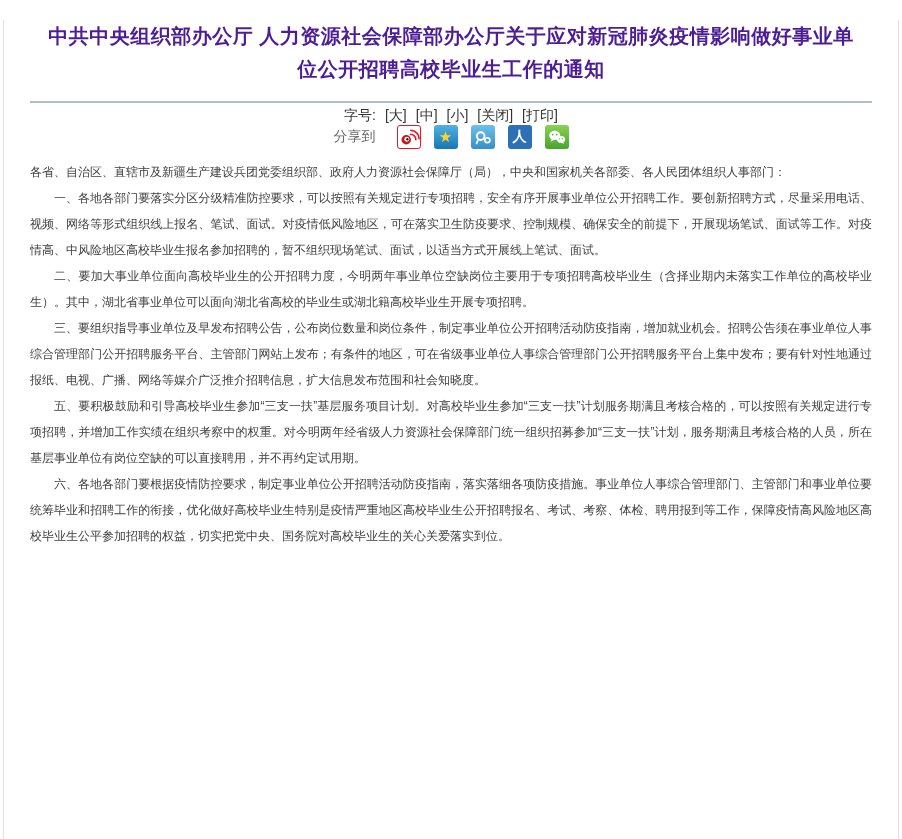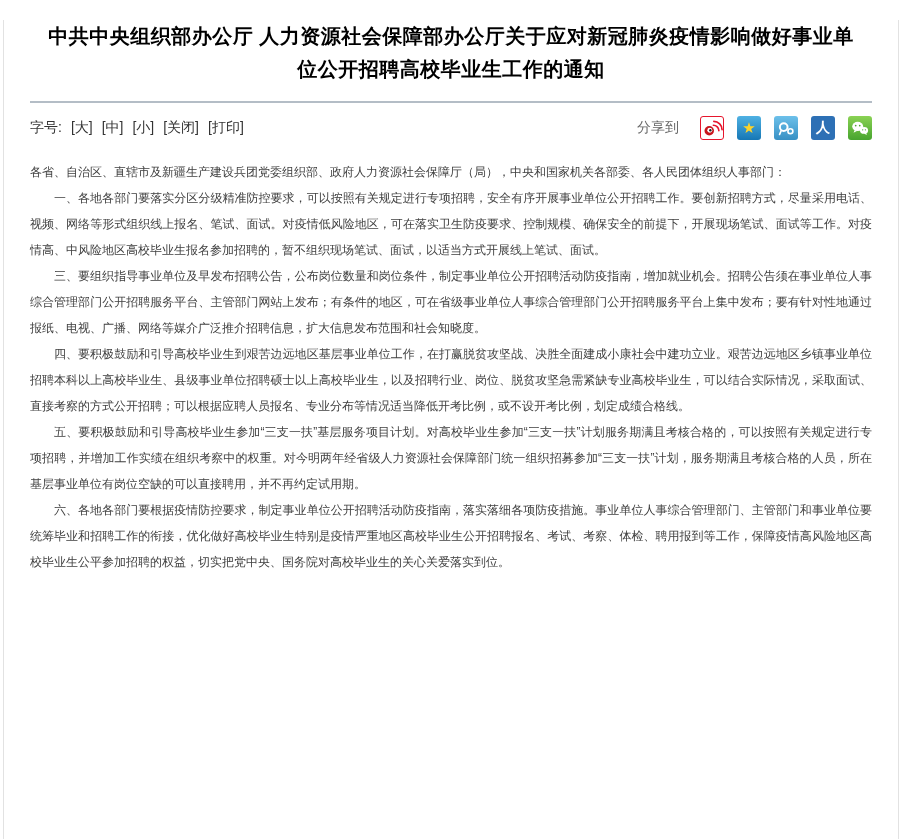--- a/index.html
+++ b/index.html
@@ -1,23 +1,23 @@
 <!DOCTYPE html>
 <html><head>
 <meta charset="utf-8">
 <style>
   * { margin:0; padding:0; box-sizing:border-box; }
   html,body { width:902px; height:839px; background:#ffffff; overflow:hidden;
     font-family:"Liberation Sans","DejaVu Sans",sans-serif; }
   .page { width:896px; height:836px; margin:0 3px 3px 3px; background:#fff;
     border:1px solid #e2e2e2; border-top:none; position:relative; }
-  .title { margin:20px 40px 0; text-align:center; color:#000000;
+  .title { margin:20px 40px 0; text-align:center; color:#4c1d95;
     font-size:20px; line-height:33px; font-weight:bold; letter-spacing:0.5px; }
   .divider { margin:15px 26px 0; border-top:2px solid #b4bdc6; height:0; }
-  .toolbar { margin:12px 26px 0; display:flex; justify-content:space-between; align-items:center; height:26px; }
+  .toolbar { margin:12px 26px 0; display:flex; justify-content:center; align-items:center; height:26px;flex-direction:column; }
   .toolbar-left { font-size:14px; color:#333; display:flex; align-items:center; gap:9px; }
   .toolbar-left a { color:#333; text-decoration:none; cursor:pointer; }
   .toolbar-right { display:flex; align-items:center; gap:13px; }
   .share-label { font-size:14px; color:#666; margin-right:8px; }
   .sicon { width:24px; height:24px; border-radius:3px; display:inline-flex;
     align-items:center; justify-content:center; cursor:pointer; overflow:hidden; }
   .sicon svg { display:block; }
   .sina { background:#fff; border:1px solid #e6162d; }
   .qzone { background:linear-gradient(#4fb1e3,#1677b5); color:#fdd32a; font-size:15px; }
   .tqq { background:linear-gradient(#6cc0ea,#3790c4); }
@@ -85,19 +85,19 @@
           <circle cx="14.9" cy="14" r="0.75" fill="#4ea635"></circle>
           <circle cx="17.9" cy="14" r="0.75" fill="#4ea635"></circle>
         </svg>
       </span>
     </div>
   </div>
 
   <div class="article">
     <p class="p-flush">各省、自治区、直辖市及新疆生产建设兵团党委组织部、政府人力资源社会保障厅（局），中央和国家机关各部委、各人民团体组织人事部门：</p>
     <p>一、各地各部门要落实分区分级精准防控要求，可以按照有关规定进行专项招聘，安全有序开展事业单位公开招聘工作。要创新招聘方式，尽量采用电话、视频、网络等形式组织线上报名、笔试、面试。对疫情低风险地区，可在落实卫生防疫要求、控制规模、确保安全的前提下，开展现场笔试、面试等工作。对疫情高、中风险地区高校毕业生报名参加招聘的，暂不组织现场笔试、面试，以适当方式开展线上笔试、面试。</p>
+    <p>二、要加大事业单位面向高校毕业生的公开招聘力度，今明两年事业单位空缺岗位主要用于专项招聘高校毕业生（含择业期内未落实工作单位的高校毕业生）。其中，湖北省事业单位可以面向湖北省高校的毕业生或湖北籍高校毕业生开展专项招聘。</p>
     <p>三、要组织指导事业单位及早发布招聘公告，公布岗位数量和岗位条件，制定事业单位公开招聘活动防疫指南，增加就业机会。招聘公告须在事业单位人事综合管理部门公开招聘服务平台、主管部门网站上发布；有条件的地区，可在省级事业单位人事综合管理部门公开招聘服务平台上集中发布；要有针对性地通过报纸、电视、广播、网络等媒介广泛推介招聘信息，扩大信息发布范围和社会知晓度。</p>
-    <p>四、要积极鼓励和引导高校毕业生到艰苦边远地区基层事业单位工作，在打赢脱贫攻坚战、决胜全面建成小康社会中建功立业。艰苦边远地区乡镇事业单位招聘本科以上高校毕业生、县级事业单位招聘硕士以上高校毕业生，以及招聘行业、岗位、脱贫攻坚急需紧缺专业高校毕业生，可以结合实际情况，采取面试、直接考察的方式公开招聘；可以根据应聘人员报名、专业分布等情况适当降低开考比例，或不设开考比例，划定成绩合格线。</p>
     <p>五、要积极鼓励和引导高校毕业生参加“三支一扶”基层服务项目计划。对高校毕业生参加“三支一扶”计划服务期满且考核合格的，可以按照有关规定进行专项招聘，并增加工作实绩在组织考察中的权重。对今明两年经省级人力资源社会保障部门统一组织招募参加“三支一扶”计划，服务期满且考核合格的人员，所在基层事业单位有岗位空缺的可以直接聘用，并不再约定试用期。</p>
     <p>六、各地各部门要根据疫情防控要求，制定事业单位公开招聘活动防疫指南，落实落细各项防疫措施。事业单位人事综合管理部门、主管部门和事业单位要统筹毕业和招聘工作的衔接，优化做好高校毕业生特别是疫情严重地区高校毕业生公开招聘报名、考试、考察、体检、聘用报到等工作，保障疫情高风险地区高校毕业生公平参加招聘的权益，切实把党中央、国务院对高校毕业生的关心关爱落实到位。</p>
   </div>
 
 </div>
 
 </body></html>

